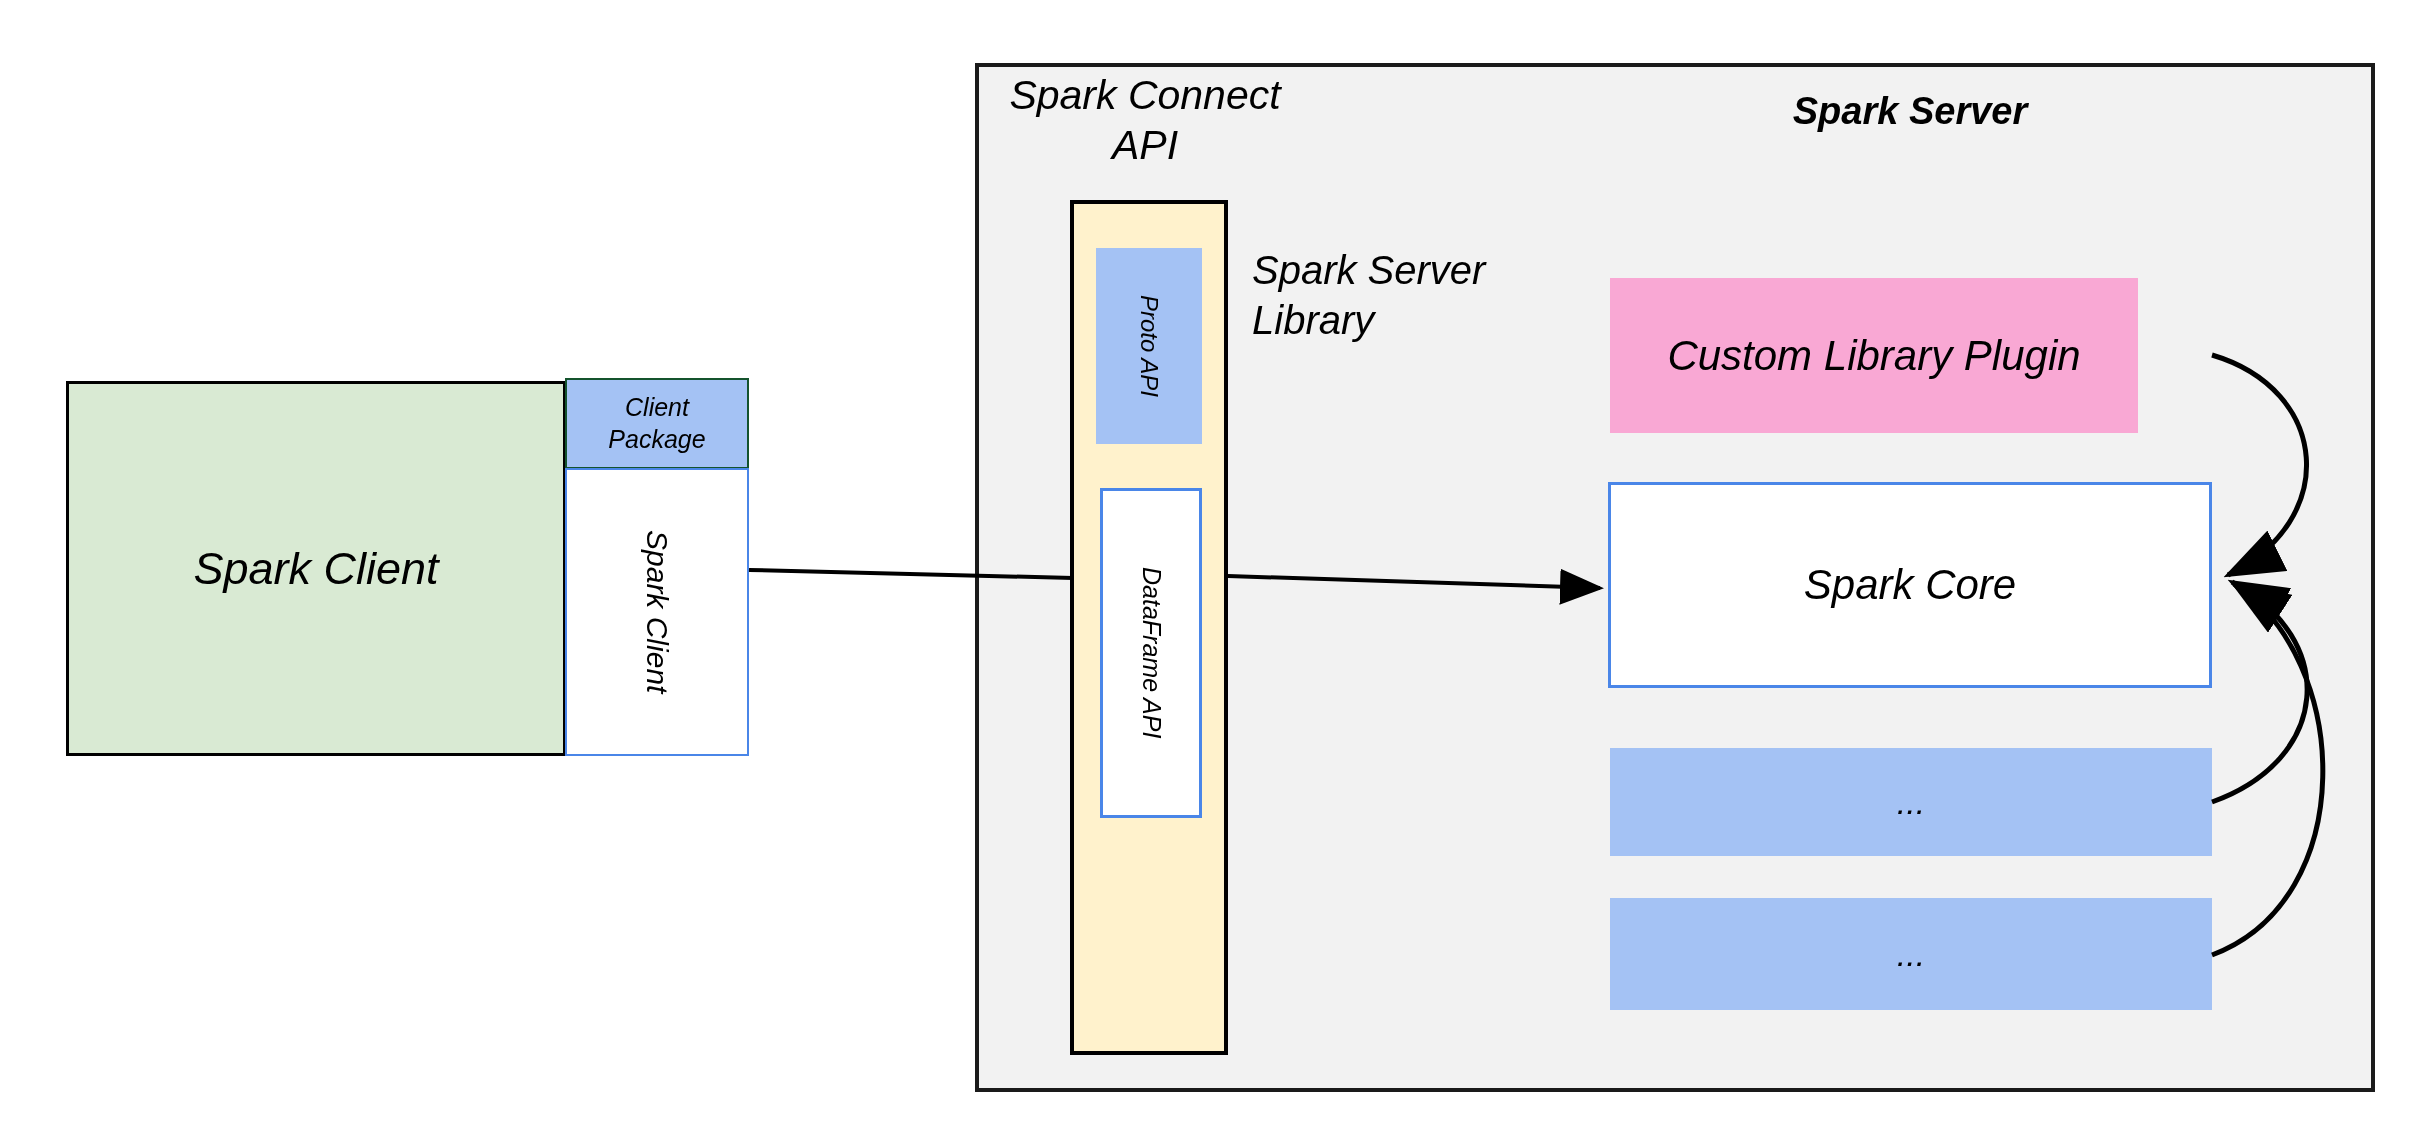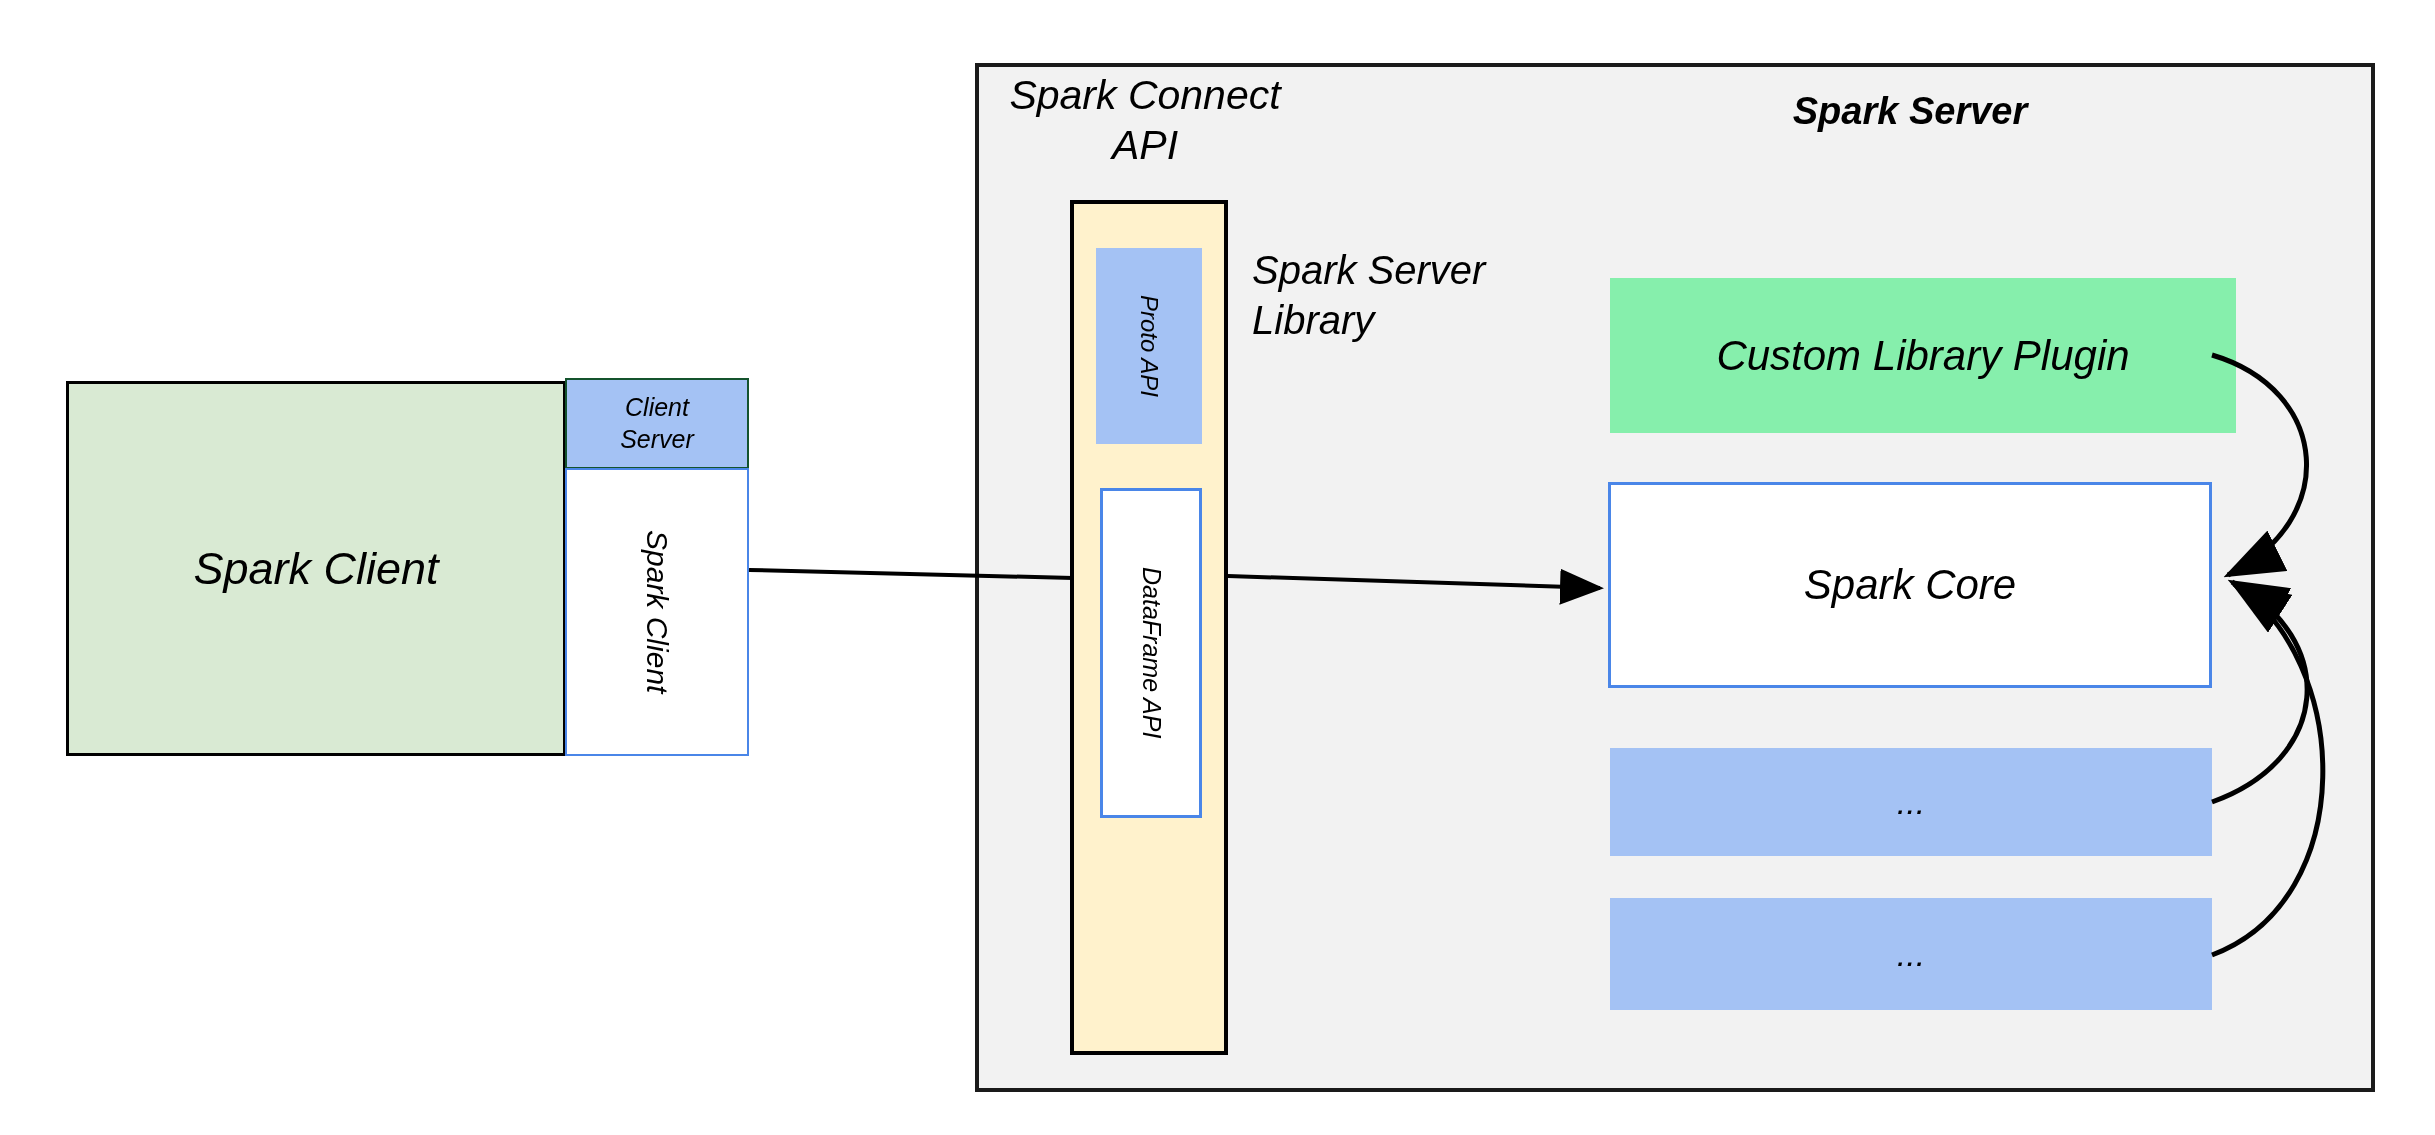--- a/index.html
+++ b/index.html
@@ -130,22 +130,22 @@
   #dataframe-api-box .vtext {
     writing-mode: vertical-rl;
     text-orientation: mixed;
     font-size: 25px;
     color: #000000;
     white-space: nowrap;
   }
 
   
   #custom-library-plugin-box {
-    left: 1610px; top: 278px; width: 626px; height: 155px;
-    background: #86efac;
+    left: 1610px; top: 278px; width: 528px; height: 155px;
+    background: #f9a8d4;
     border: none;
     font-size: 42px;
     color: #000000;
     z-index: 4;
   }
 
   #spark-core-box {
     left: 1608px; top: 482px; width: 604px; height: 206px;
     background: #ffffff;
     border: 3px solid #4a86e8;
@@ -191,21 +191,21 @@
 
   <div class="box flexcenter" id="client-app-box">
     <div>
       <div>Spark Client</div>
     </div>
   </div>
 
   <div class="box flexcenter" id="client-package-box">
     <div>
       <div>Client</div>
-      <div>Server</div>
+      <div>Package</div>
     </div>
   </div>
 
   <div class="box flexcenter" id="spark-client-box">
     <span class="vtext">Spark Client</span>
   </div>
 
   <div class="box" id="spark-connect-api-label">
     <div>Spark Connect</div>
     <div>API</div>

